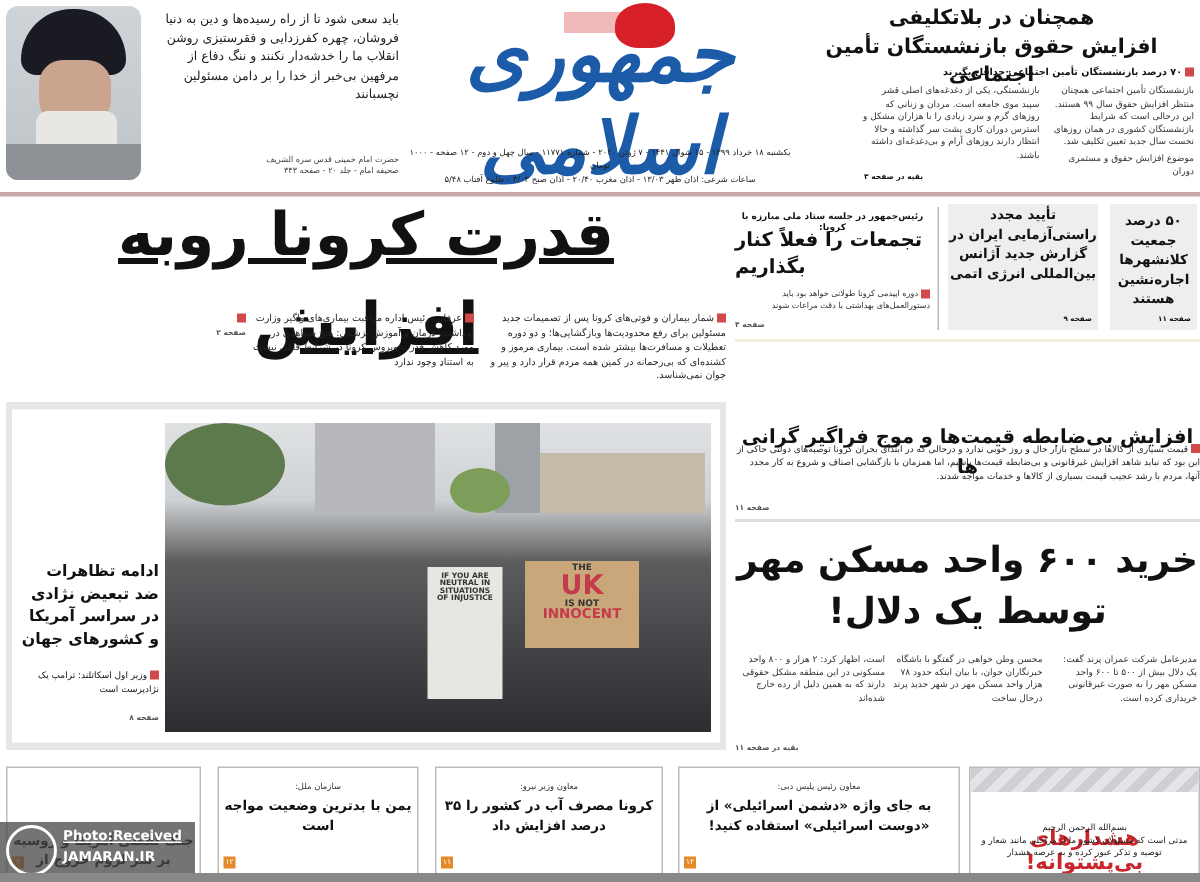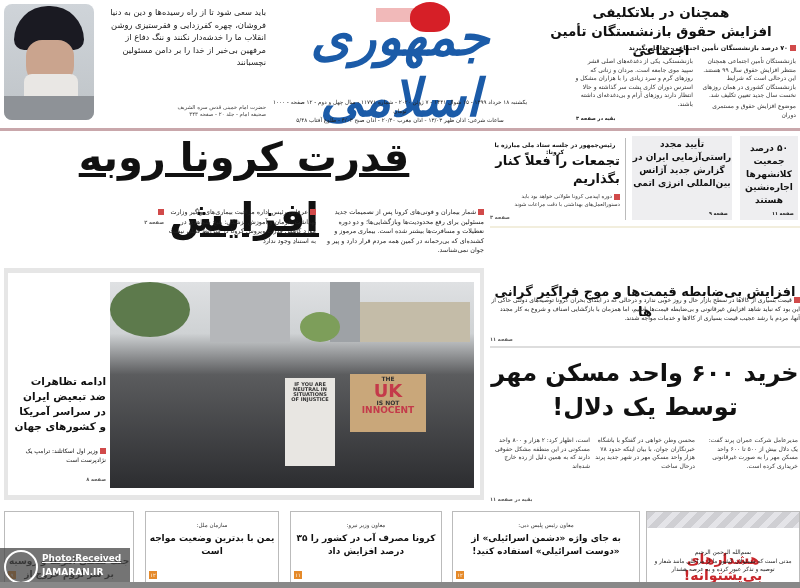--- a/index.html
+++ b/index.html
@@ -45,21 +45,21 @@
   #caption-page{left:12px;top:476px;width:94px;font-size:5px;}
   
   #rc-box1{left:740px;top:136px;width:58px;height:84px;background:#eeeef0;}
   #rc-box2{left:632px;top:136px;width:100px;height:84px;background:#eeeef0;}
   .rc-text{font-size:9px;font-weight:bold;line-height:13px;text-align:center;}
   #rc-box1 .rc-text{position:absolute;top:6px;left:0;width:58px;}
   #rc-box2 .rc-text{position:absolute;top:2px;left:0;width:100px;}
   .rc-page{position:absolute;bottom:4px;right:4px;font-size:4.8px;font-weight:bold;}
   #rc-sep{left:625px;top:138px;width:1px;height:82px;background:#bbb;}
   #pres-kicker{left:490px;top:141px;width:130px;font-size:6px;font-weight:bold;text-align:center;}
-  #pres-title{left:490px;top:152px;width:130px;font-size:13px;font-weight:bold;line-height:18px;text-align:right;}
+  #pres-title{left:490px;top:152px;width:130px;font-size:13px;font-weight:bold;line-height:18px;text-align:left;}
   #pres-sub{left:490px;top:192px;width:130px;font-size:5.4px;line-height:8px;color:#333;}
   #pres-page{left:490px;top:214px;font-size:5px;font-weight:bold;}
   #band1{left:490px;top:226px;width:310px;height:2px;background:#f2eedd;}
   #prices-title{left:490px;top:250px;width:310px;font-size:13px;font-weight:bold;line-height:20px;text-align:center;margin-top:32px;}
   #prices-body{left:490px;top:296px;width:310px;font-size:6px;line-height:8.8px;color:#222;}
   #prices-page{left:490px;top:336px;font-size:5px;font-weight:bold;}
   #rule2{left:490px;top:346px;width:310px;height:2px;background:#ddd;}
   #mehr-title{left:490px;top:356px;width:310px;font-size:24px;font-weight:bold;line-height:34px;text-align:center;}
   #mehr-c1{left:700px;top:436px;width:98px;}
   #mehr-c2{left:595px;top:436px;width:100px;}
@@ -136,21 +136,21 @@
   <div class="tree" style="left:0;top:0;width:80px;height:55px;"></div>
   <div class="tree" style="left:190px;top:30px;width:40px;height:30px;background:#7d9e5a;"></div>
   <div class="sign" style="left:175px;top:96px;width:50px;height:88px;background:#e8e6e2;color:#333;font-size:5px;padding:4px;box-sizing:border-box;">IF YOU ARE NEUTRAL IN SITUATIONS OF INJUSTICE</div>
   <div class="sign" style="left:240px;top:92px;width:76px;height:58px;padding-top:2px;box-sizing:border-box;">
     <div style="font-size:6px;color:#333;">THE</div>
     <div style="font-size:18px;color:#c43a4a;">UK</div>
     <div style="font-size:6px;color:#333;">IS NOT</div>
     <div style="font-size:9px;color:#c43a4a;">INNOCENT</div>
   </div>
 </div>
-<div class="abs rtl" id="caption-title">ادامه تظاهرات ضد تبعیض ایران در سراسر آمریکا و کشورهای جهان</div>
+<div class="abs rtl" id="caption-title">ادامه تظاهرات ضد تبعیض نژادی در سراسر آمریکا و کشورهای جهان</div>
 <div class="abs rtl" id="caption-sub"><span class="sqr"></span><span>وزیر اول اسکاتلند: ترامپ یک نژادپرست است</span></div>
 <div class="abs rtl page-ref" id="caption-page">صفحه ۸</div>
 
 <div class="abs" id="rc-box1">
   <div class="rc-text rtl" style="text-align:center;">۵۰ درصد جمعیت کلانشهرها اجاره‌نشین هستند</div>
   <div class="rc-page">صفحه ۱۱</div>
 </div>
 <div class="abs" id="rc-box2">
   <div class="rc-text rtl" style="text-align:center;">تأیید مجدد راستی‌آزمایی ایران در گزارش جدید آژانس بین‌المللی انرژی اتمی</div>
   <div class="rc-page">صفحه ۹</div>

